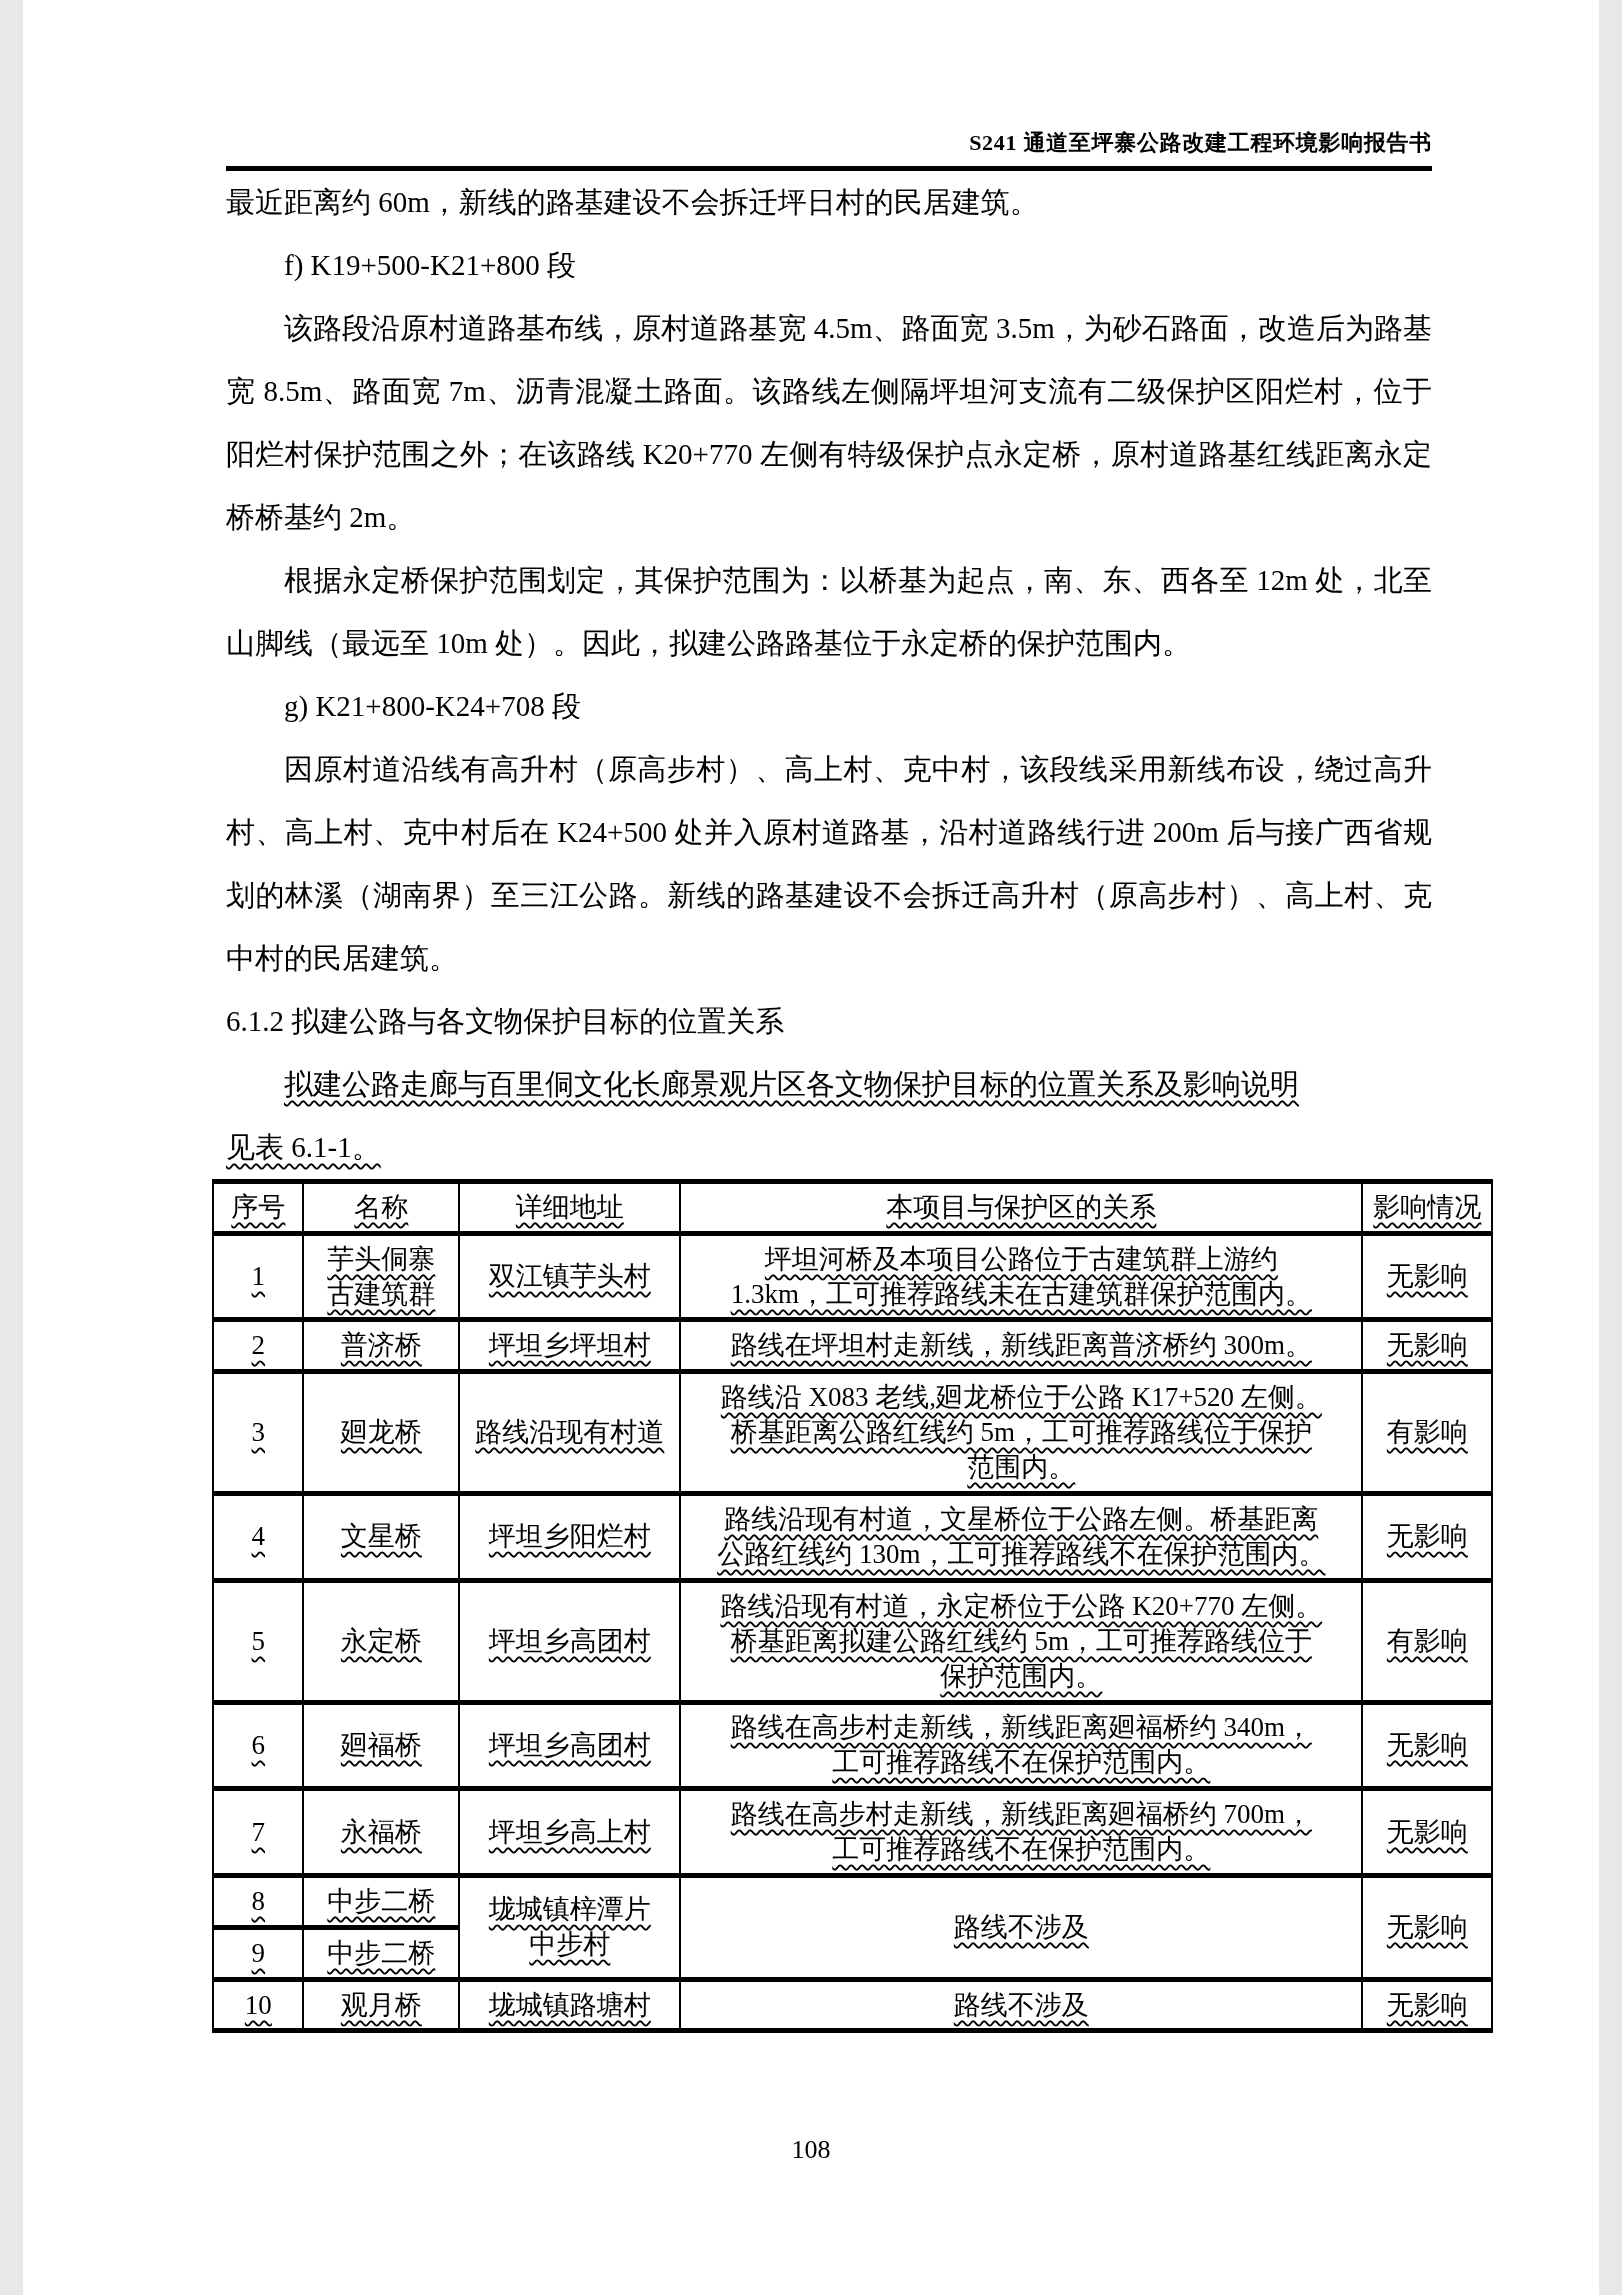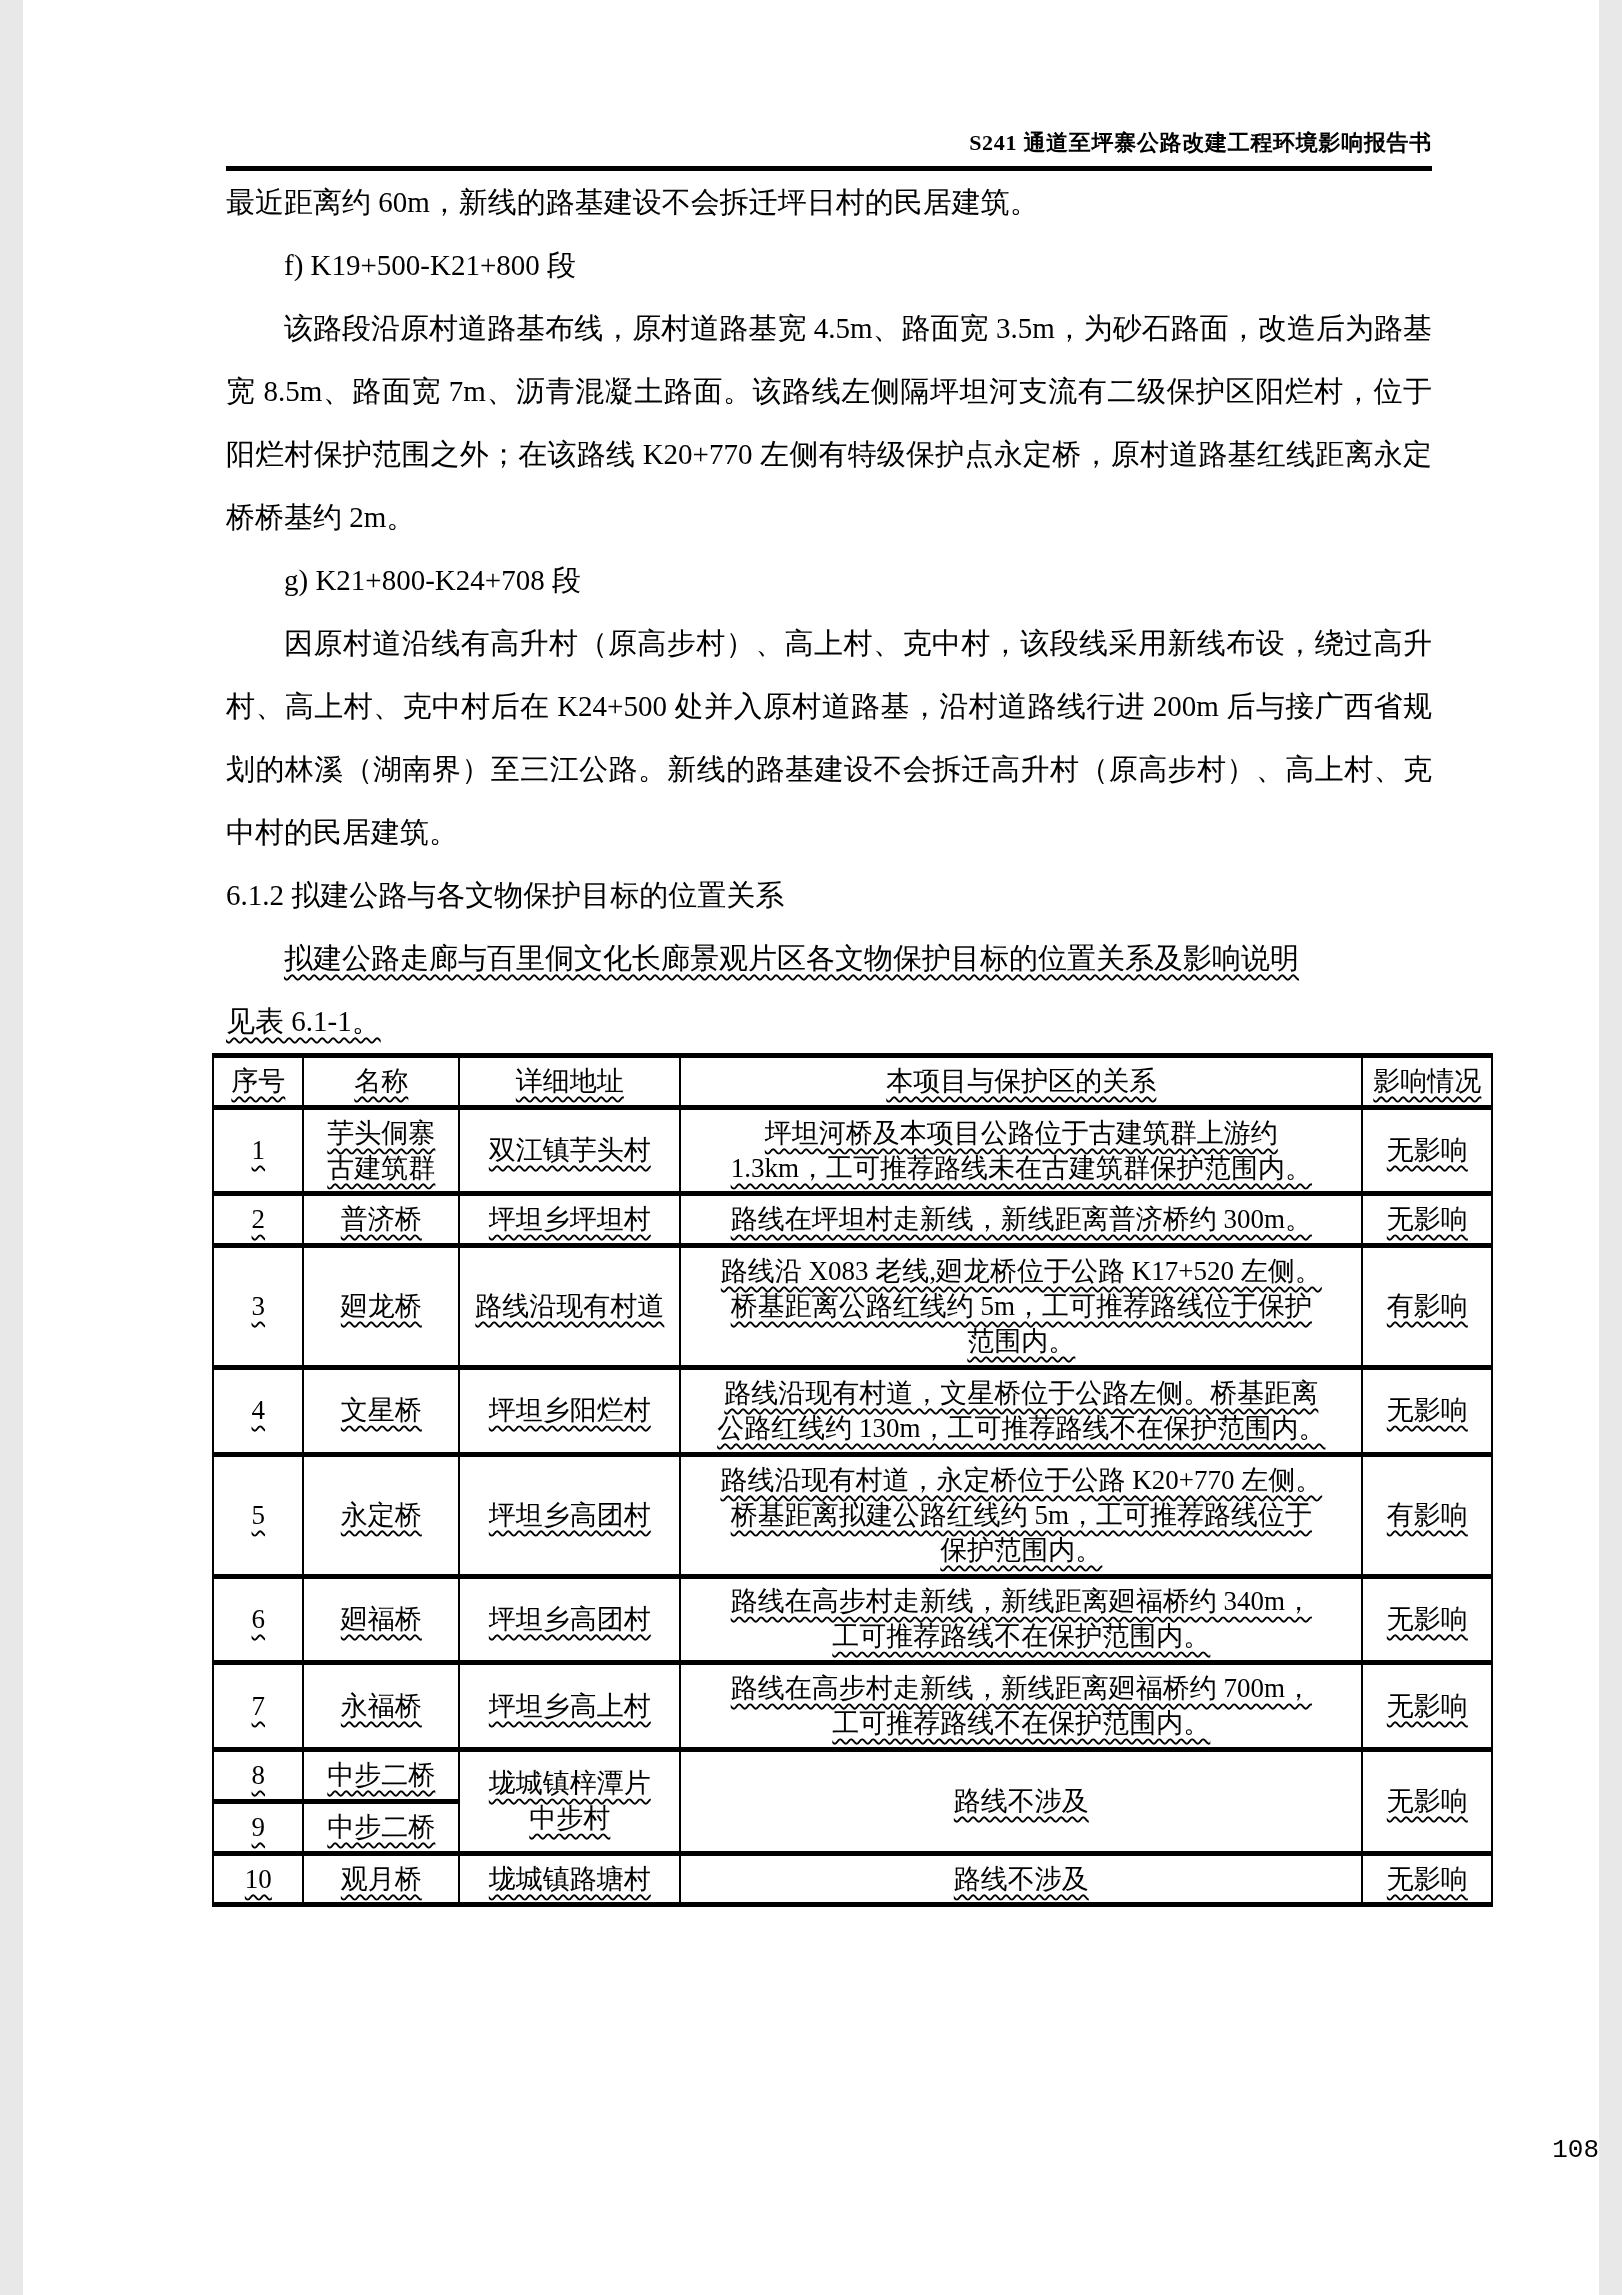--- a/index.html
+++ b/index.html
@@ -66,39 +66,39 @@
     text-align:center;
     vertical-align:middle;
     white-space:pre-line;
     font-weight:400;
     overflow:hidden;
   }
   .pagenum {
     position:absolute;
     left:0; right:0;
     top:2135px;
-    text-align:right;
+    text-align:center;
     font-size:26px;
-    font-family:Liberation Mono, monospace;
   }
 </style>
 </head>
 <body>
 
 <div class="page">
 
   <div class="header">
     <span>S241 通道至坪寨公路改建工程环境影响报告书</span>
   </div>
 
   <div class="content">
 
     <p class="para cont">最近距离约 60m，新线的路基建设不会拆迁坪日村的民居建筑。</p>
     <p class="para">f) K19+500-K21+800 段</p>
     <p class="para">该路段沿原村道路基布线，原村道路基宽 4.5m、路面宽 3.5m，为砂石路面，改造后为路基宽 8.5m、路面宽 7m、沥青混凝土路面。该路线左侧隔坪坦河支流有二级保护区阳烂村，位于阳烂村保护范围之外；在该路线 K20+770 左侧有特级保护点永定桥，原村道路基红线距离永定桥桥基约 2m。</p>
+    <p class="para">根据永定桥保护范围划定，其保护范围为：以桥基为起点，南、东、西各至 12m 处，北至山脚线（最远至 10m 处）。因此，拟建公路路基位于永定桥的保护范围内。</p>
     <p class="para">g) K21+800-K24+708 段</p>
     <p class="para">因原村道沿线有高升村（原高步村）、高上村、克中村，该段线采用新线布设，绕过高升村、高上村、克中村后在 K24+500 处并入原村道路基，沿村道路线行进 200m 后与接广西省规划的林溪（湖南界）至三江公路。新线的路基建设不会拆迁高升村（原高步村）、高上村、克中村的民居建筑。</p>
     <p class="heading">6.1.2  拟建公路与各文物保护目标的位置关系</p>
     <p class="para u">拟建公路走廊与百里侗文化长廊景观片区各文物保护目标的位置关系及影响说明
 见表 6.1-1。</p>
 
 
     <table class="protection">
       <colgroup>
         <col class="c-no">

